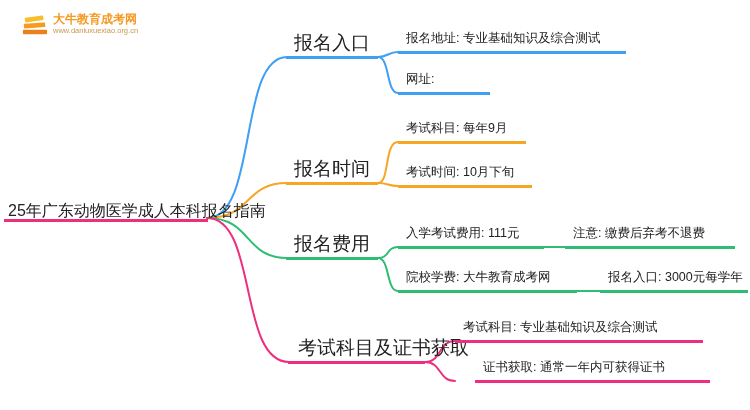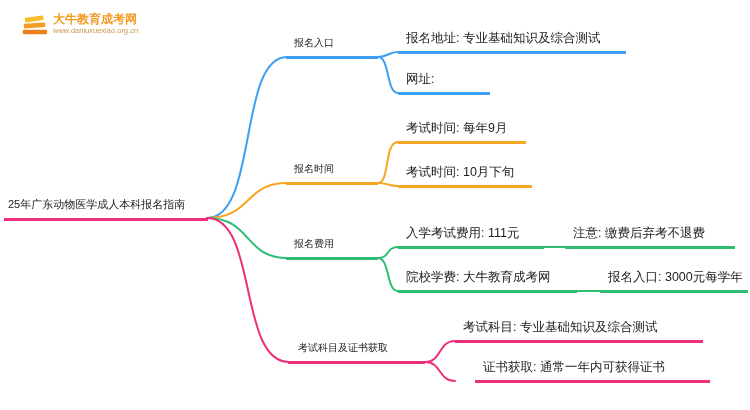--- a/index.html
+++ b/index.html
@@ -17,26 +17,26 @@
     position:absolute;
     box-sizing:border-box;
     white-space:nowrap;
     color:#222;
     font-size:12.5px;
     line-height:16px;
     padding:4px 8px 5px 8px;
     border-bottom:3px solid #999;
   }
   .root {
-    font-size:11px;
-    padding:4px 4px 6px 4px;
+    font-size:16px;
+    padding:4px 4px 0 4px;
     width:204px;
-    left:4px; top:192px;
+    left:4px; top:199px;
   }
-  .branch { font-size:10px; text-align:left; }
+  .branch { font-size:19px; text-align:center; }
   .b0 { left:286px; top:31px;  width:92px; }
   .b1 { left:286px; top:157px; width:92px; }
   .b2 { left:286px; top:232px; width:92px; }
   .b3 { left:288px; top:336px; width:137px; padding-left:10px; padding-right:10px; }
 
   .c00 { left:398px; top:26px;  width:228px; }
   .c01 { left:398px; top:67px;  width:92px; }
   .c10 { left:398px; top:116px; width:128px; }
   .c11 { left:398px; top:160px; width:134px; }
   .c20 { left:398px; top:221px; width:146px; }
@@ -95,21 +95,21 @@
     </span>
   </div>
 
   <div class="node root" style="border-bottom-color: rgb(238, 47, 126);">25年广东动物医学成人本科报名指南</div>
 
   <div class="node branch b0" style="border-bottom-color: rgb(62, 159, 243);">报名入口</div>
   <div class="node c00" style="border-bottom-color: rgb(62, 159, 243);">报名地址: 专业基础知识及综合测试</div>
   <div class="node c01" style="border-bottom-color: rgb(62, 159, 243);">网址:</div>
 
   <div class="node branch b1" style="border-bottom-color: rgb(245, 166, 35);">报名时间</div>
-  <div class="node c10" style="border-bottom-color: rgb(245, 166, 35);">考试时间: 每年9月</div>
+  <div class="node c10" style="border-bottom-color: rgb(245, 166, 35);">考试科目: 每年9月</div>
   <div class="node c11" style="border-bottom-color: rgb(245, 166, 35);">考试时间: 10月下旬</div>
 
   <div class="node branch b2" style="border-bottom-color: rgb(46, 189, 114);">报名费用</div>
   <div class="node c20" style="border-bottom-color: rgb(46, 189, 114);">入学考试费用: 111元</div>
   <div class="node c20n" style="border-bottom-color: rgb(46, 189, 114);">注意: 缴费后弃考不退费</div>
   <div class="node c21" style="border-bottom-color: rgb(46, 189, 114);">院校学费: 大牛教育成考网</div>
   <div class="node c21n" style="border-bottom-color: rgb(46, 189, 114);">报名入口: 3000元每学年</div>
 
   <div class="node branch b3" style="border-bottom-color: rgb(238, 47, 126);">考试科目及证书获取</div>
   <div class="node c30" style="border-bottom-color: rgb(238, 47, 126);">考试科目: 专业基础知识及综合测试</div>

